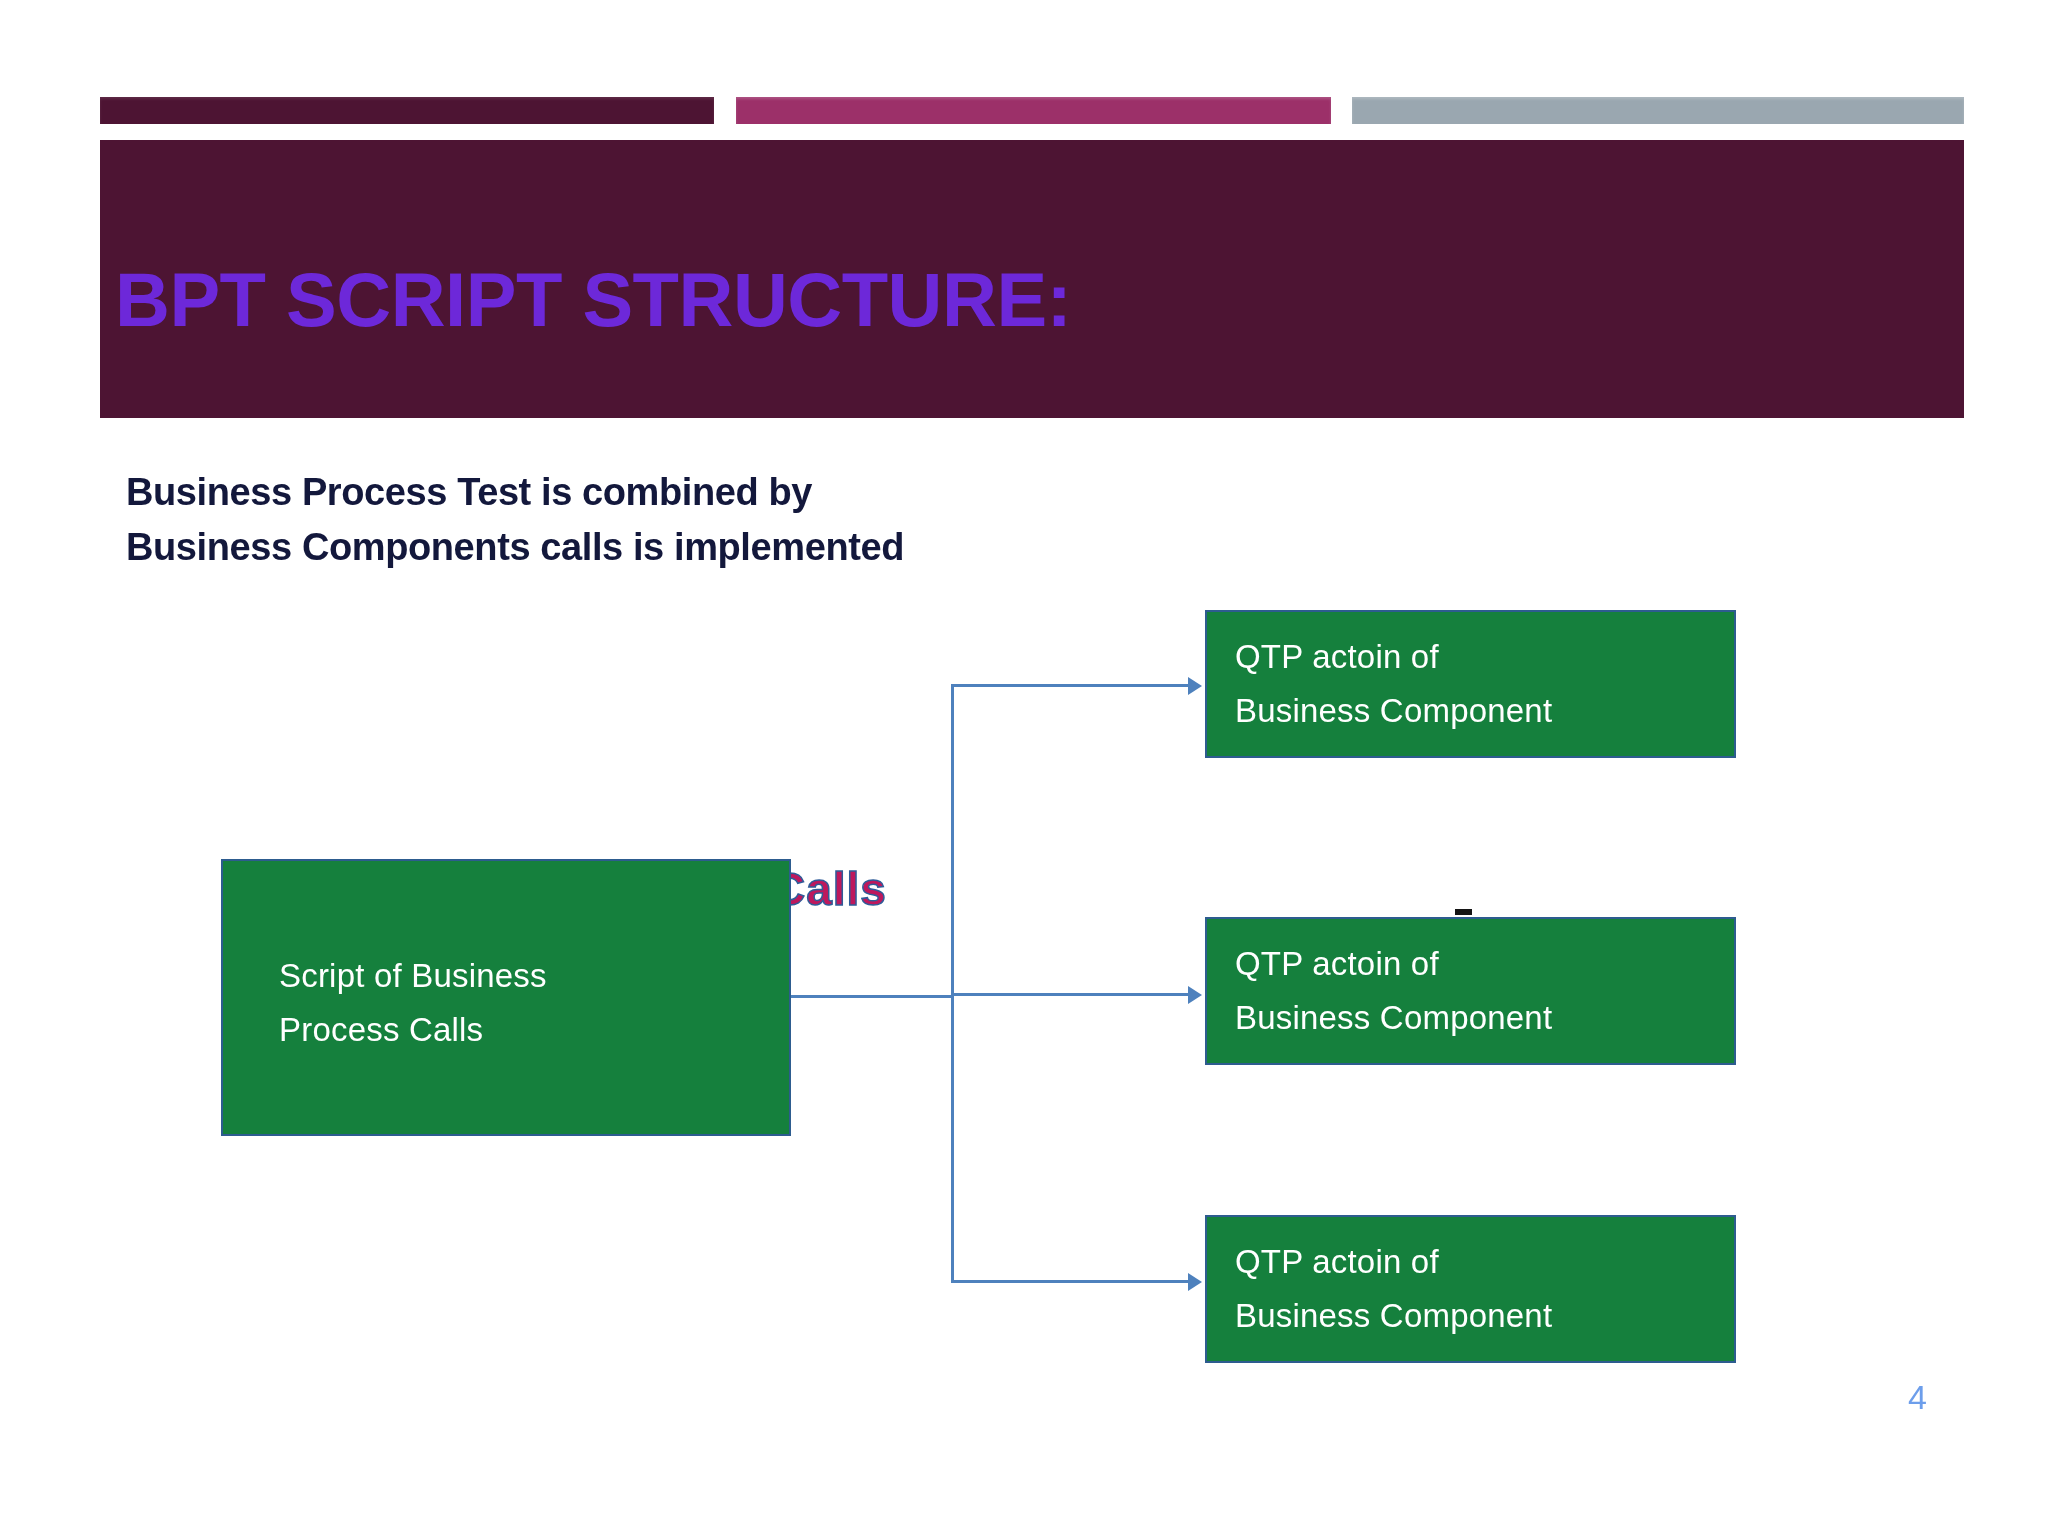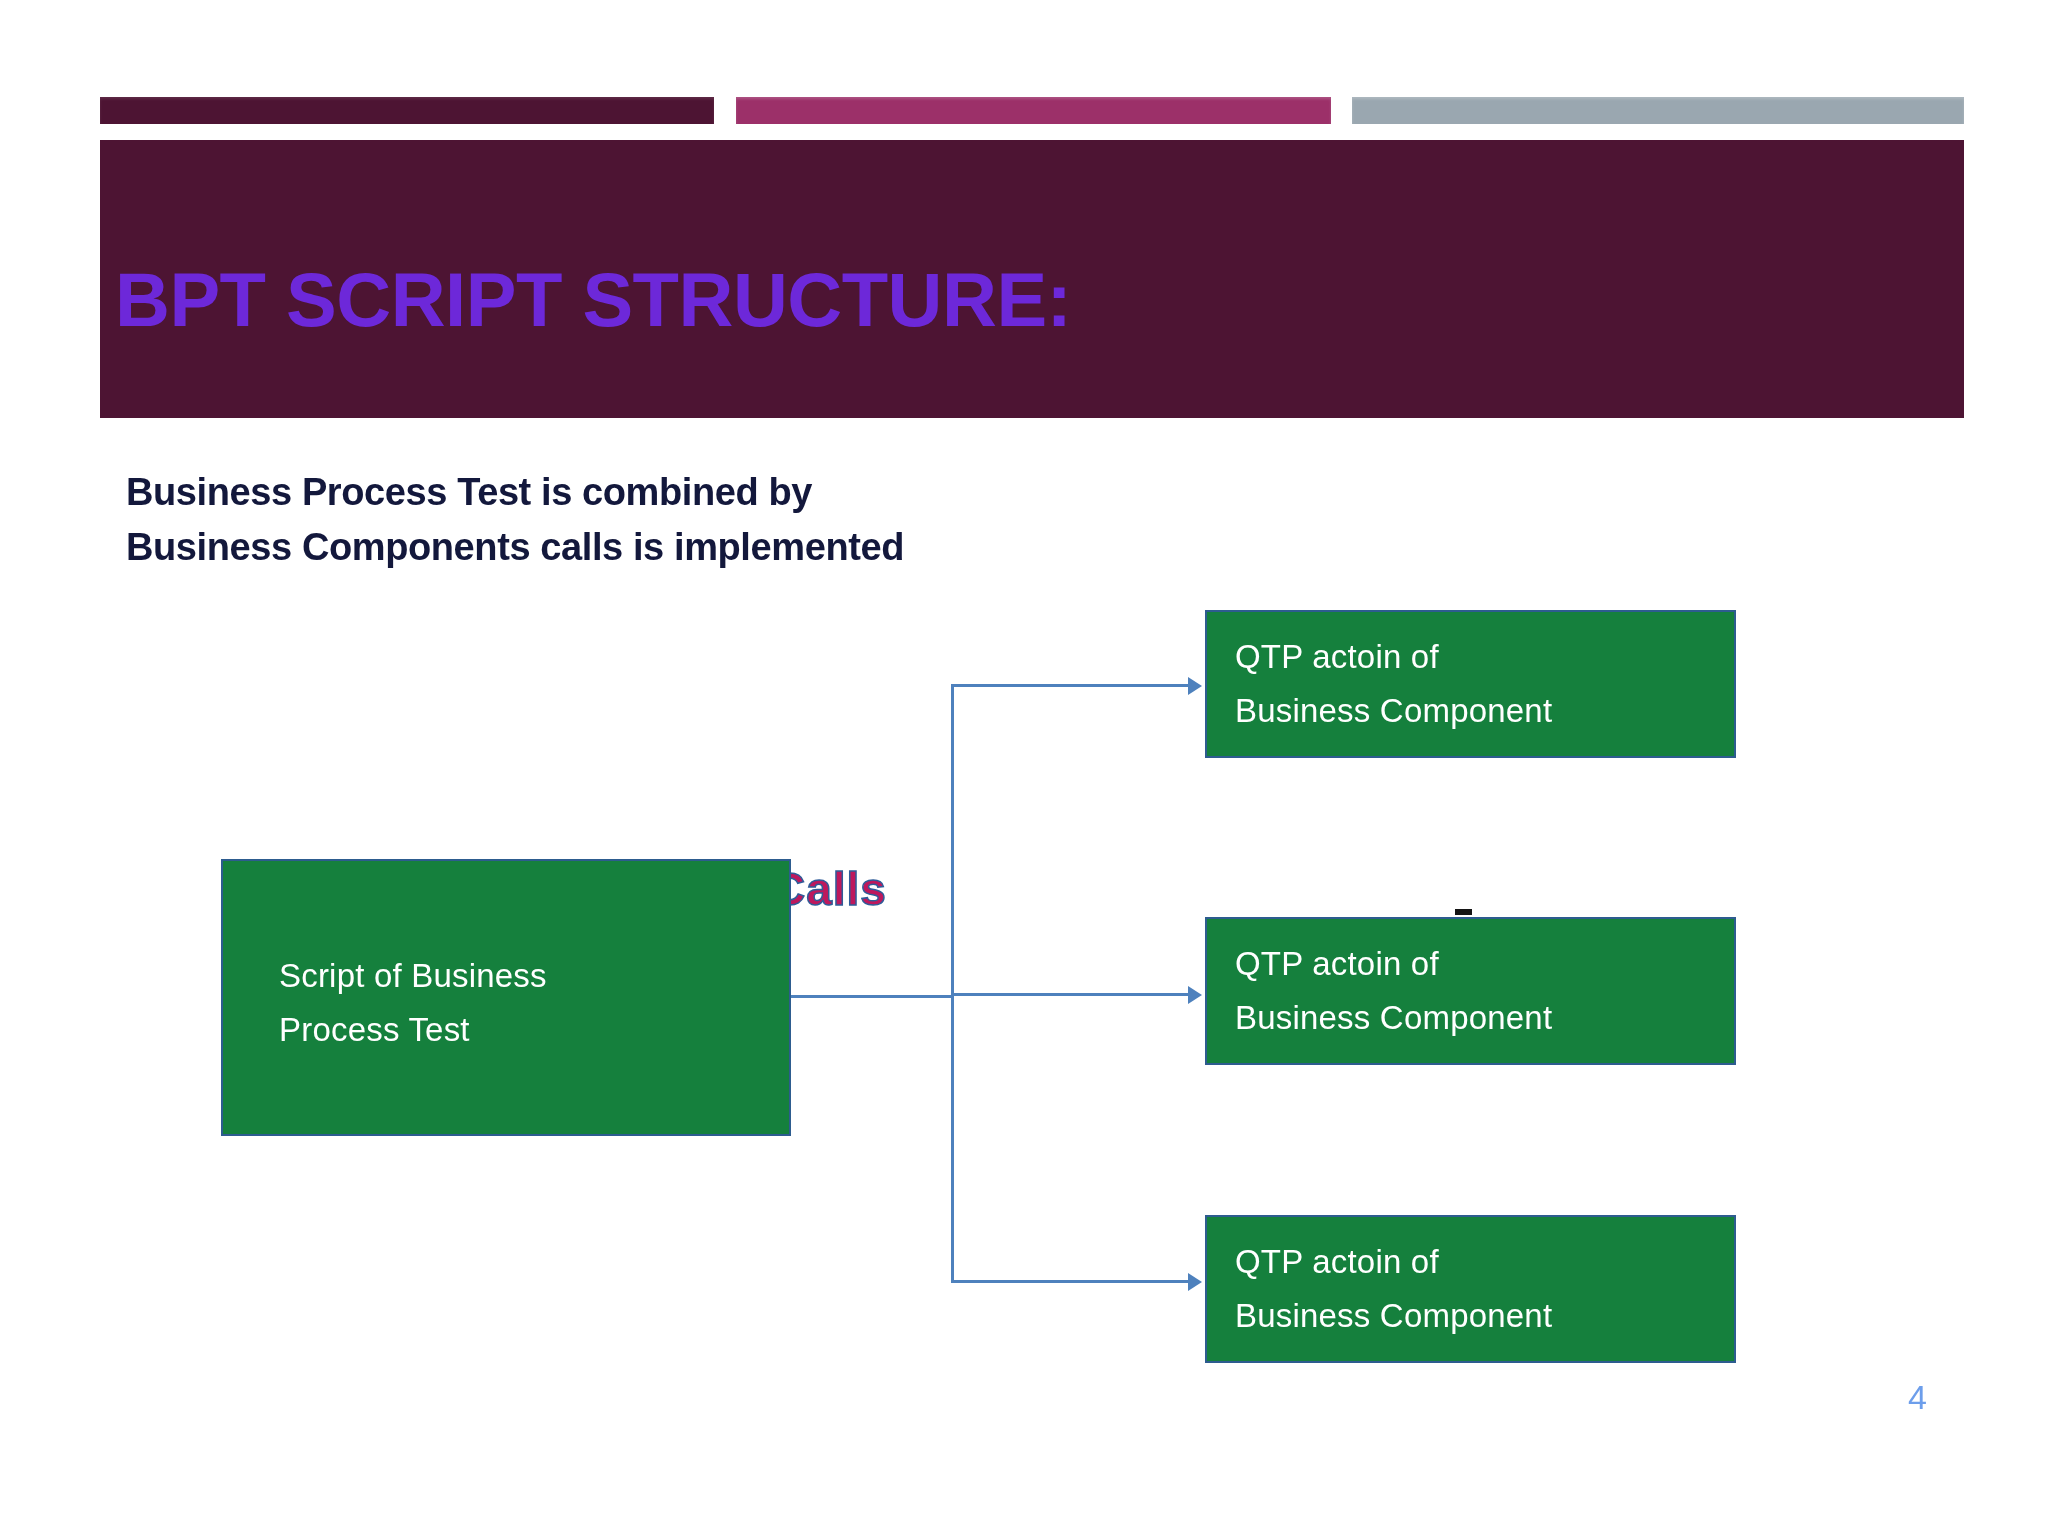--- a/index.html
+++ b/index.html
@@ -207,21 +207,21 @@
 <div class="conn" id="conn-h3"></div>
 <div class="arrowhead" id="arr1"></div>
 <div class="arrowhead" id="arr2"></div>
 <div class="arrowhead" id="arr3"></div>
 
 <div class="calls-label">Calls</div>
 
 <div class="pbox" id="box-source">
   <div class="ptext">
     <div>Script of Business</div>
-    <div>Process Test</div>
+    <div>Process Calls</div>
   </div>
 </div>
 
 <div class="pbox" id="box-action-1">
   <div class="ptext">
     <div>QTP actoin of</div>
     <div>Business Component</div>
   </div>
 </div>
 

